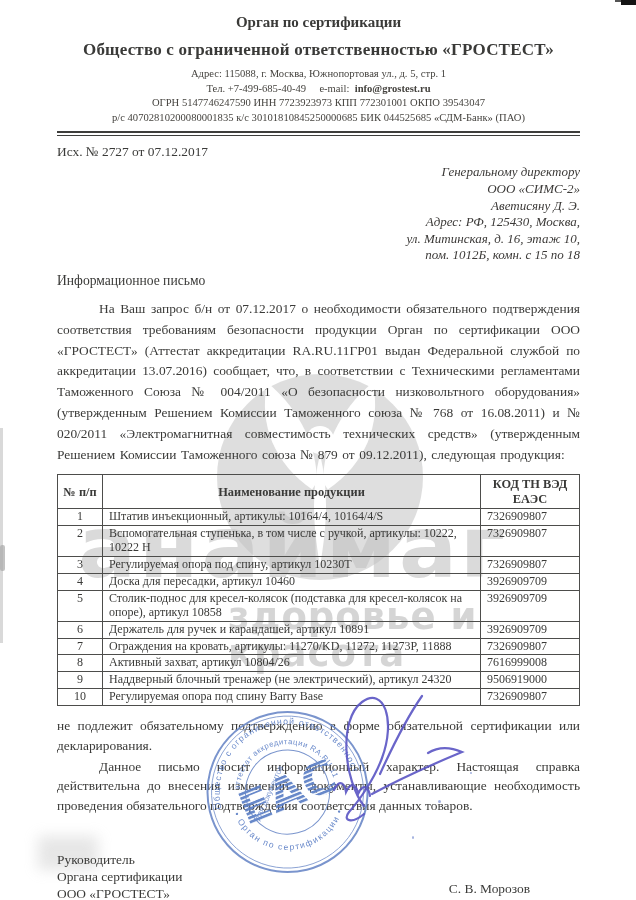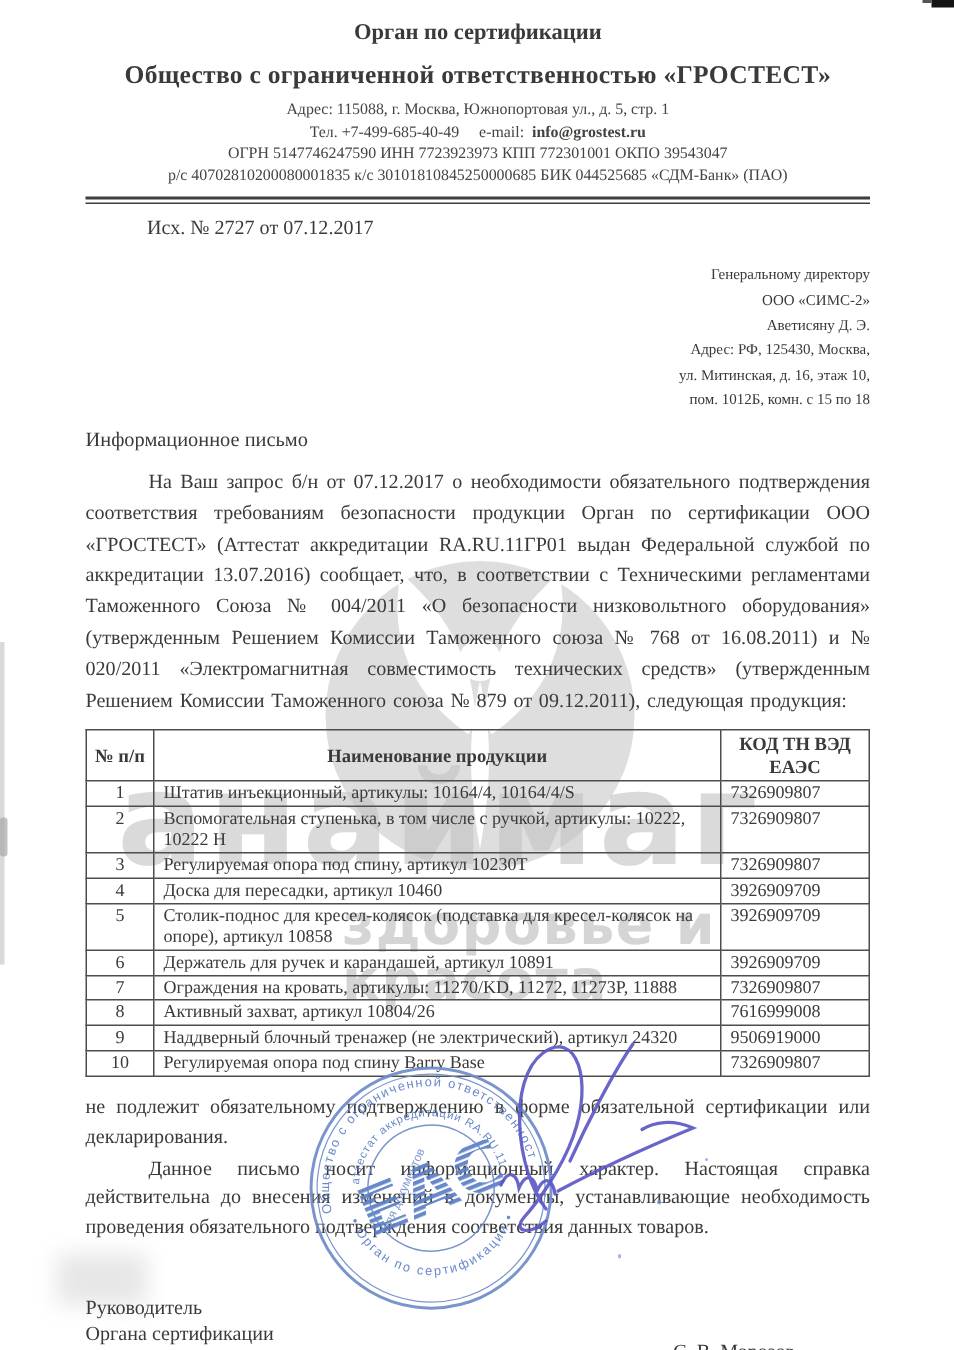--- a/index.html
+++ b/index.html
@@ -14,23 +14,23 @@
   }
   .content{position:relative;z-index:2;padding:8px 56px 0 57px;}
 
   
   .org-type{font-size:15px;font-weight:bold;text-align:center;margin:6px 0 9px;}
   .org-name{font-size:17px;font-weight:bold;text-align:center;margin:0 0 7px;letter-spacing:.2px;}
   .lh-small{font-size:10.6px;text-align:center;line-height:14.6px;color:#45433f;}
   .lh-small b{font-weight:bold;}
   .rule{margin-top:6px;height:2px;border-top:2px solid #3e3e3c;border-bottom:1px solid #3e3e3c;}
 
-  .ref{margin-top:8px;font-size:13.4px;margin-left:41px;}
-
-  .recipient{margin-top:16px;text-align:right;font-size:10px;line-height:16.6px;color:#3c3a38;}
+  .ref{margin-top:8px;font-size:13.4px;}
+
+  .recipient{margin-top:4px;text-align:right;font-size:13px;line-height:16.6px;color:#3c3a38;font-style:italic;}
 
   .letter-title{margin-top:9px;text-align:left;font-size:13.6px;}
 
   .p1{margin:10px 0 0;font-size:13.4px;line-height:20.8px;text-align:justify;text-indent:42px;word-spacing:1.2px;}
 
   table.products{margin-top:9px;width:100%;border-collapse:collapse;font-size:12px;color:#3a3a38;}
   table.products th,table.products td{border:1px solid #4d4d4b;}
   table.products th{font-weight:bold;text-align:center;font-size:12.4px;line-height:14.5px;padding:2px 3px;}
   table.products td{padding:1px 6px;line-height:13.9px;vertical-align:top;}
   td.col-num{width:32px;text-align:center;padding:1px 2px;}

